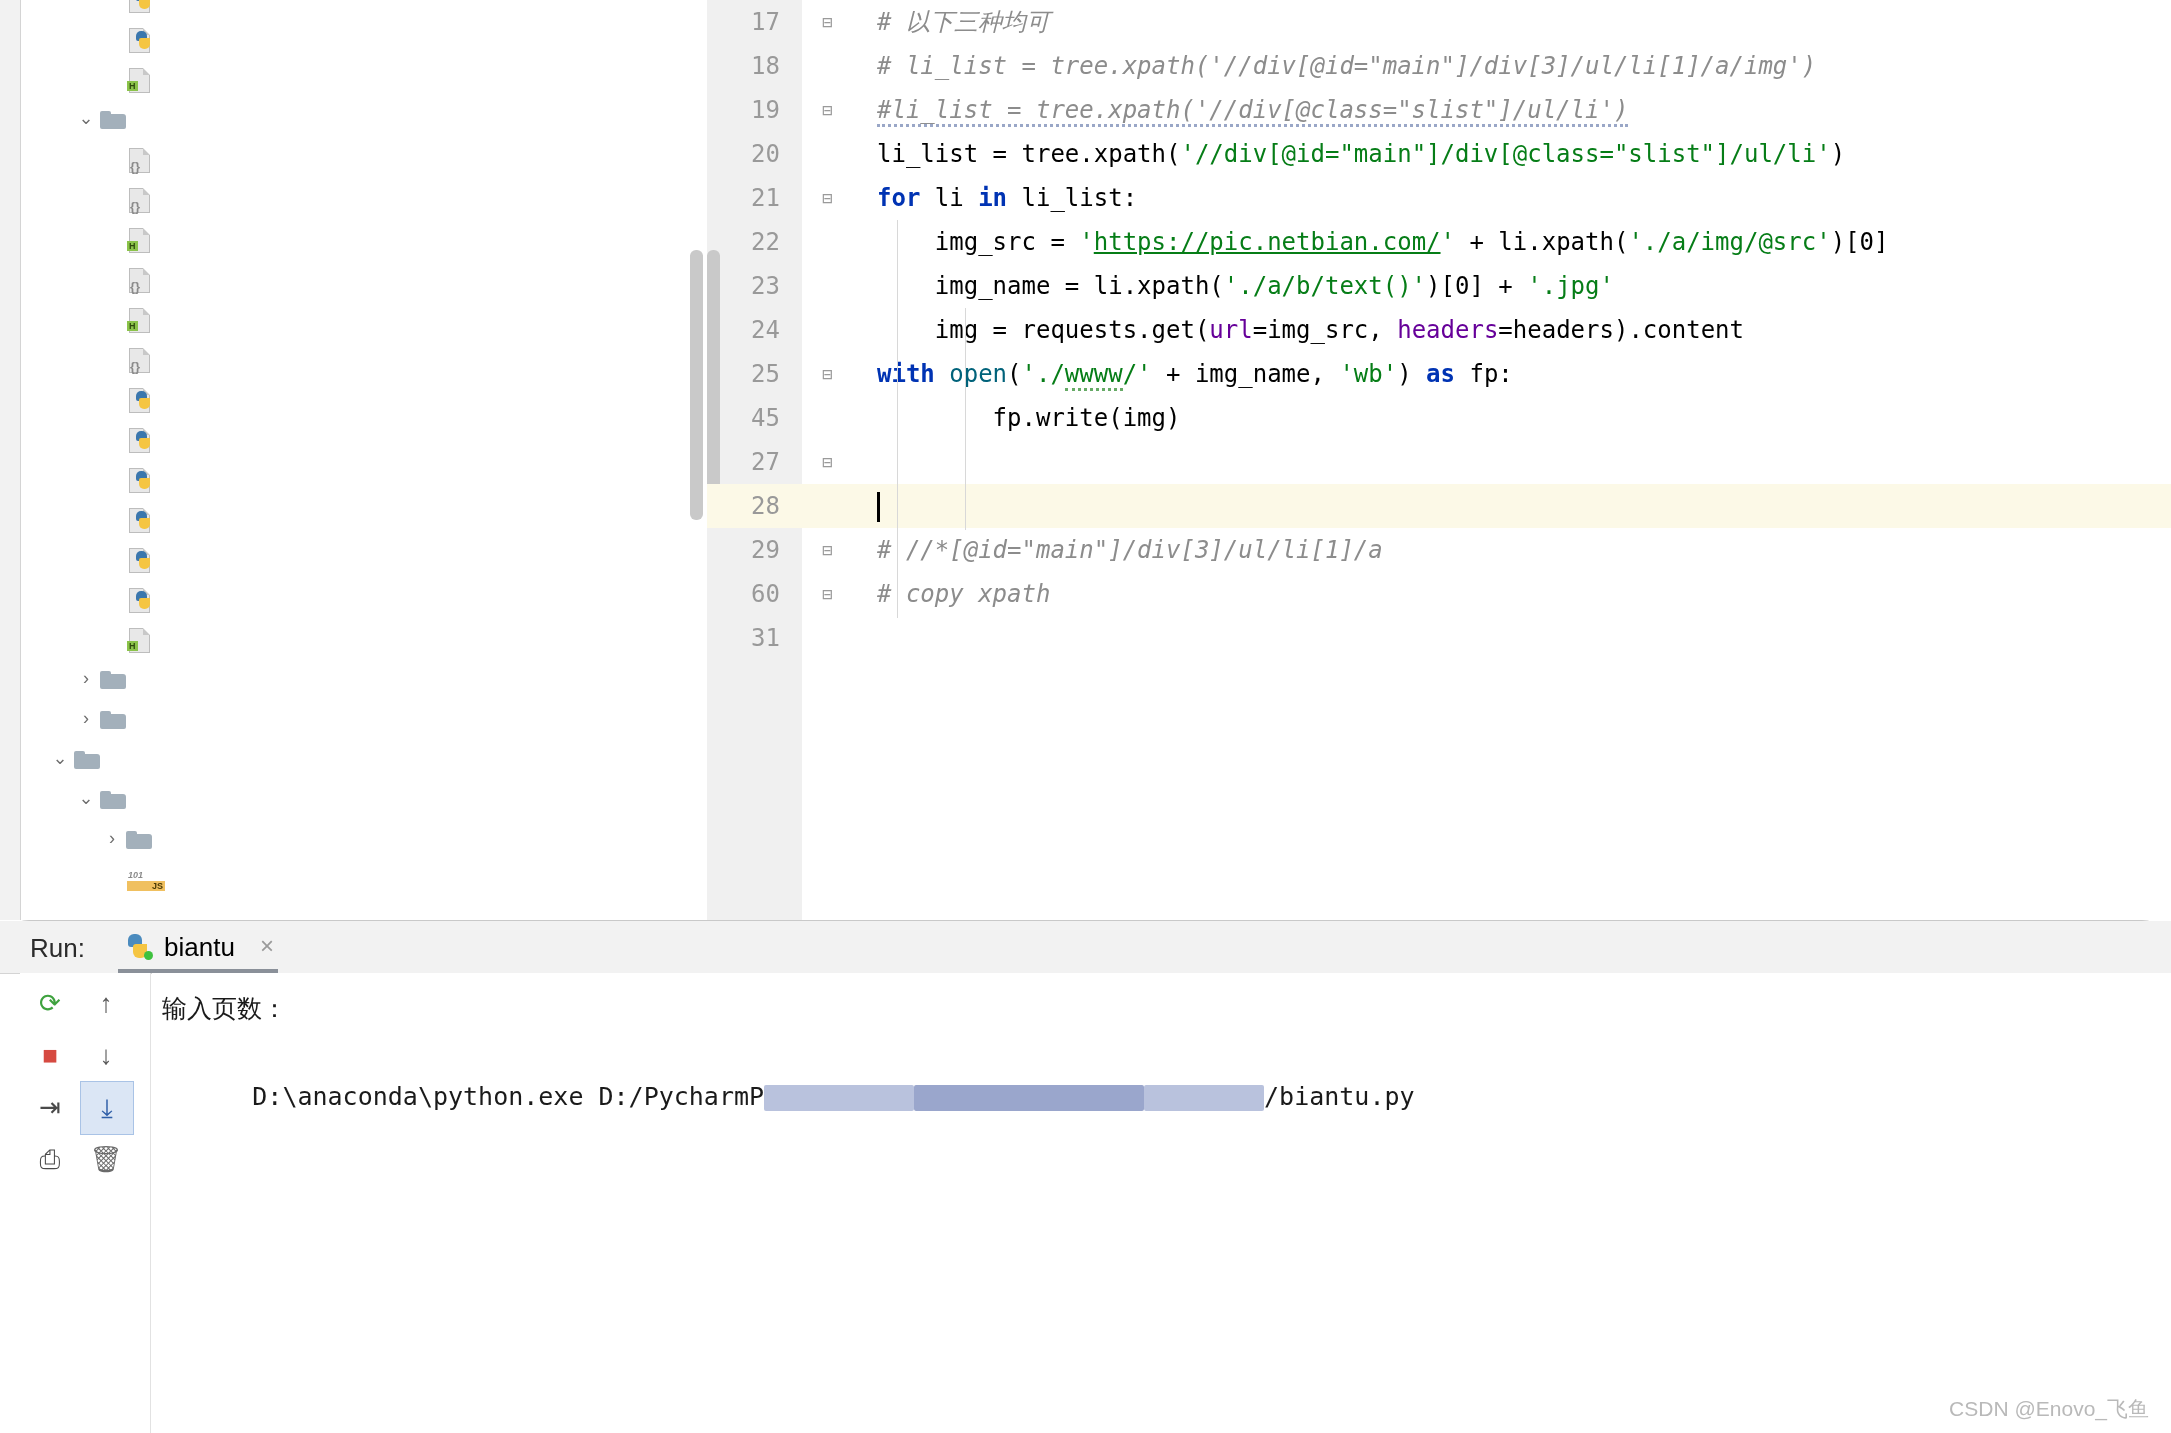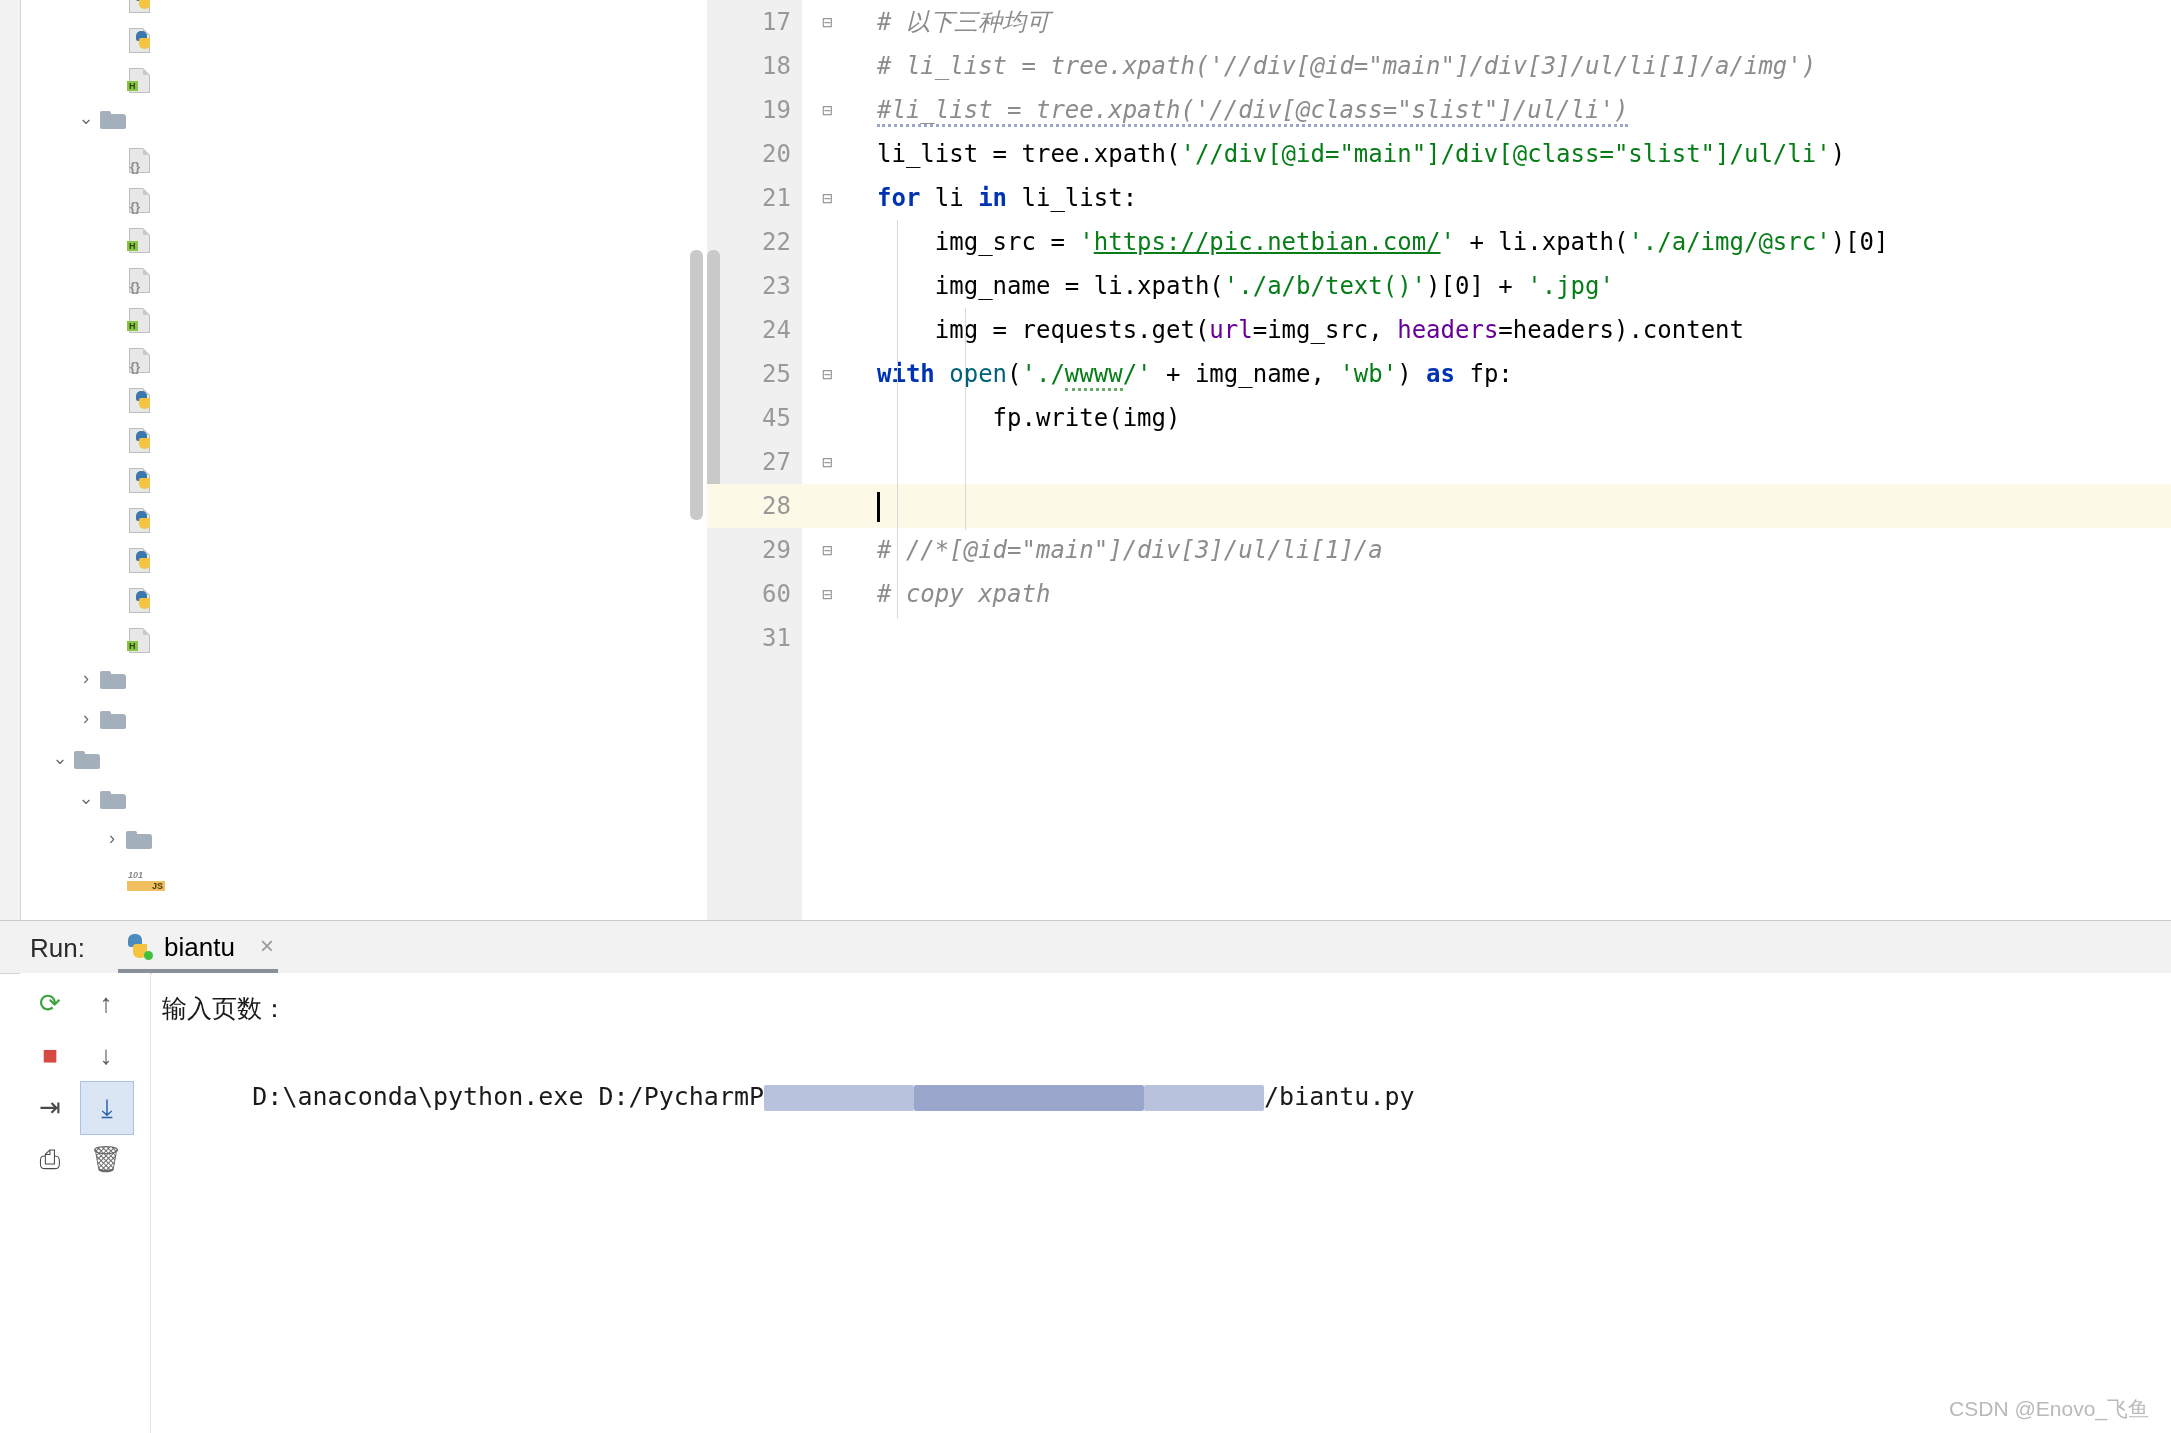--- a/index.html
+++ b/index.html
@@ -99,21 +99,21 @@
   }
   #editor-scrollbar{
     position:absolute;left:0px;top:250px;width:13px;height:270px;background:#c9c9c9;border-radius:6px;
   }
   .code-line{
     position:relative;height:44px;line-height:44px;white-space:pre;
     font-family:"DejaVu Sans Mono", monospace;font-size:24px;
   }
   .code-line.current{background:#fcf9e7;}
   .lnum{
-    position:absolute;left:16px;top:0;width:68px;text-align:right;
+    position:absolute;left:5px;top:0;width:68px;text-align:right;
     color:#999999;font-family:"DejaVu Sans Mono", monospace;font-size:24px;
   }
   .fold{
     position:absolute;left:110px;top:0;width:20px;text-align:center;
     color:#9a9a9a;font-size:17px;
   }
   .ctext{
     position:absolute;left:170px;top:0;
   }
   .tok-cmt{color:#8c8c8c;font-style:italic;}
@@ -130,20 +130,21 @@
   .indent-guide{
     position:absolute;width:1px;background:#d8d8d8;
   }
   .caret{
     position:absolute;left:170px;top:8px;width:3px;height:30px;background:#000000;
   }
   
   #run-panel{
     position:absolute;left:0;top:920px;right:0;bottom:0;background:#ffffff;
     border-top:1px solid #c9c9c9;
+    border-radius:29px;
   }
   #run-header{
     position:relative;height:52px;background:#f2f2f2;border-bottom:1px solid #d4d4d4;
   }
   #run-label{
     position:absolute;left:30px;top:12px;font-size:26px;color:#2b2b2b;
   }
   #run-tab{
     position:absolute;left:118px;top:0;height:52px;width:160px;
   }

